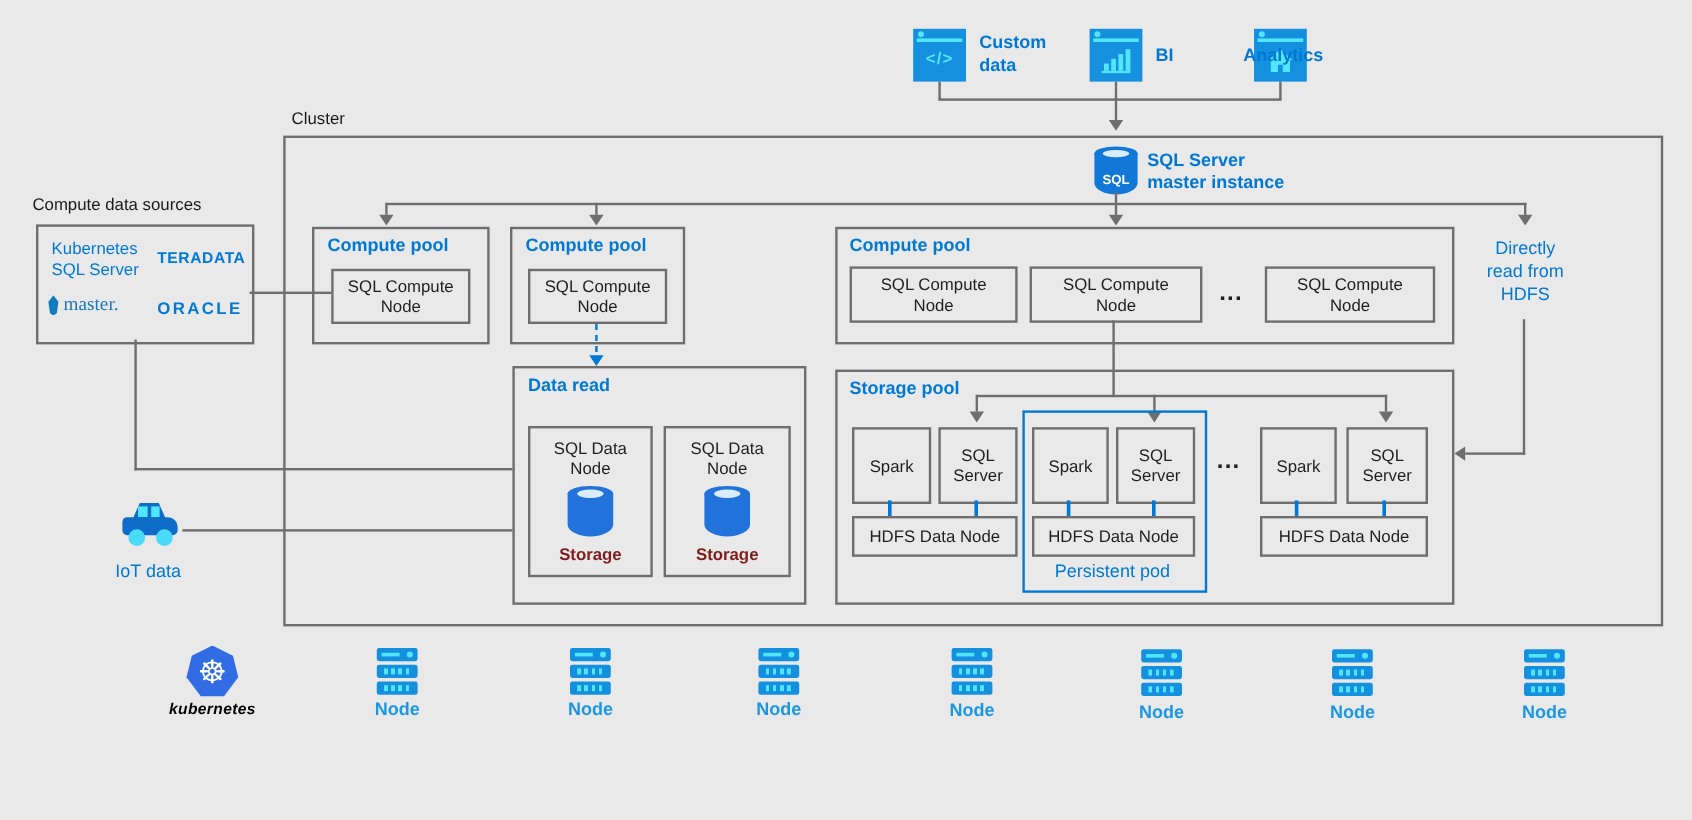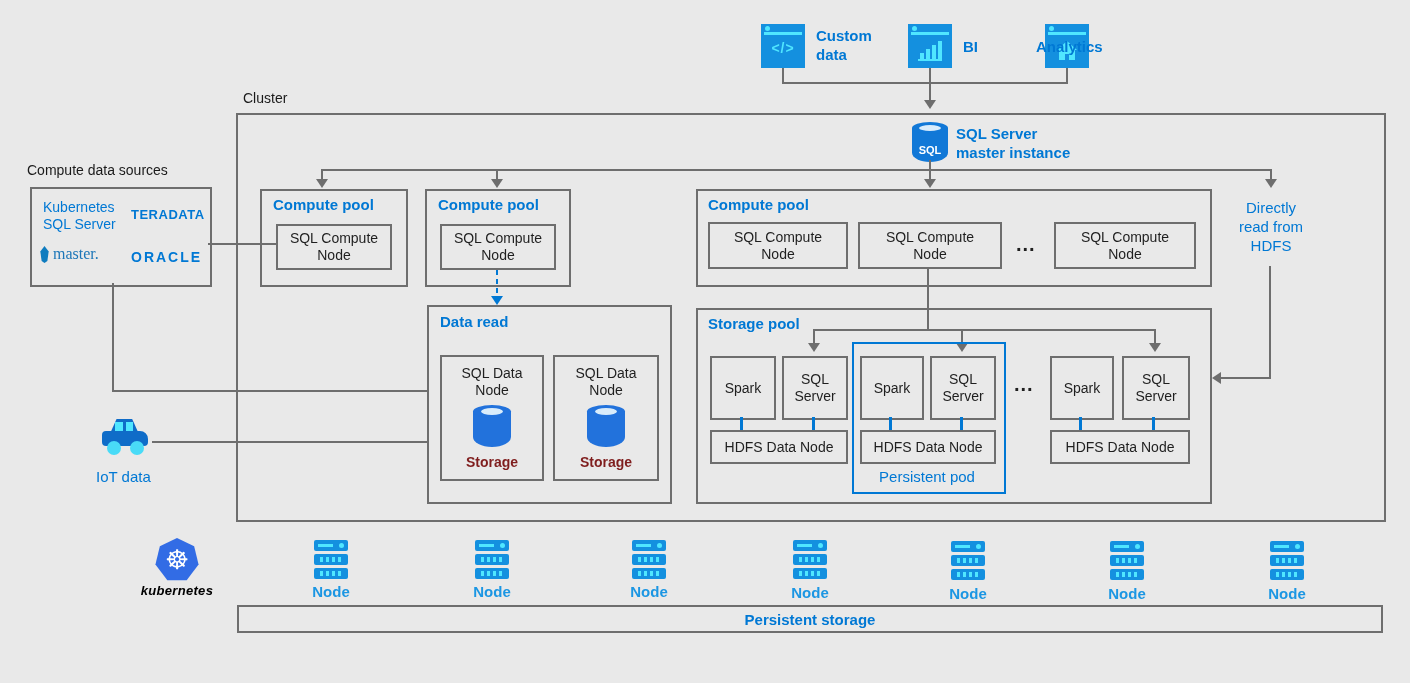--- a/index.html
+++ b/index.html
@@ -296,17 +296,14 @@
     </div>
   <div class="nodelabel" style="left:1092px;top:585px;">Node</div>
 
   <div class="srv" style="left:1270px;top:541px;">
       <div class="srow bar"></div>
       <div class="srow ticks"></div>
       <div class="srow ticks"></div>
     </div>
   <div class="nodelabel" style="left:1252px;top:585px;">Node</div>
 
-  <div class="psbar" style="left:237px;top:605px;width:1142px;height:24px;">
-    <span>Persistent storage</span>
-  </div>
 
 </div>
 
 </body></html>

